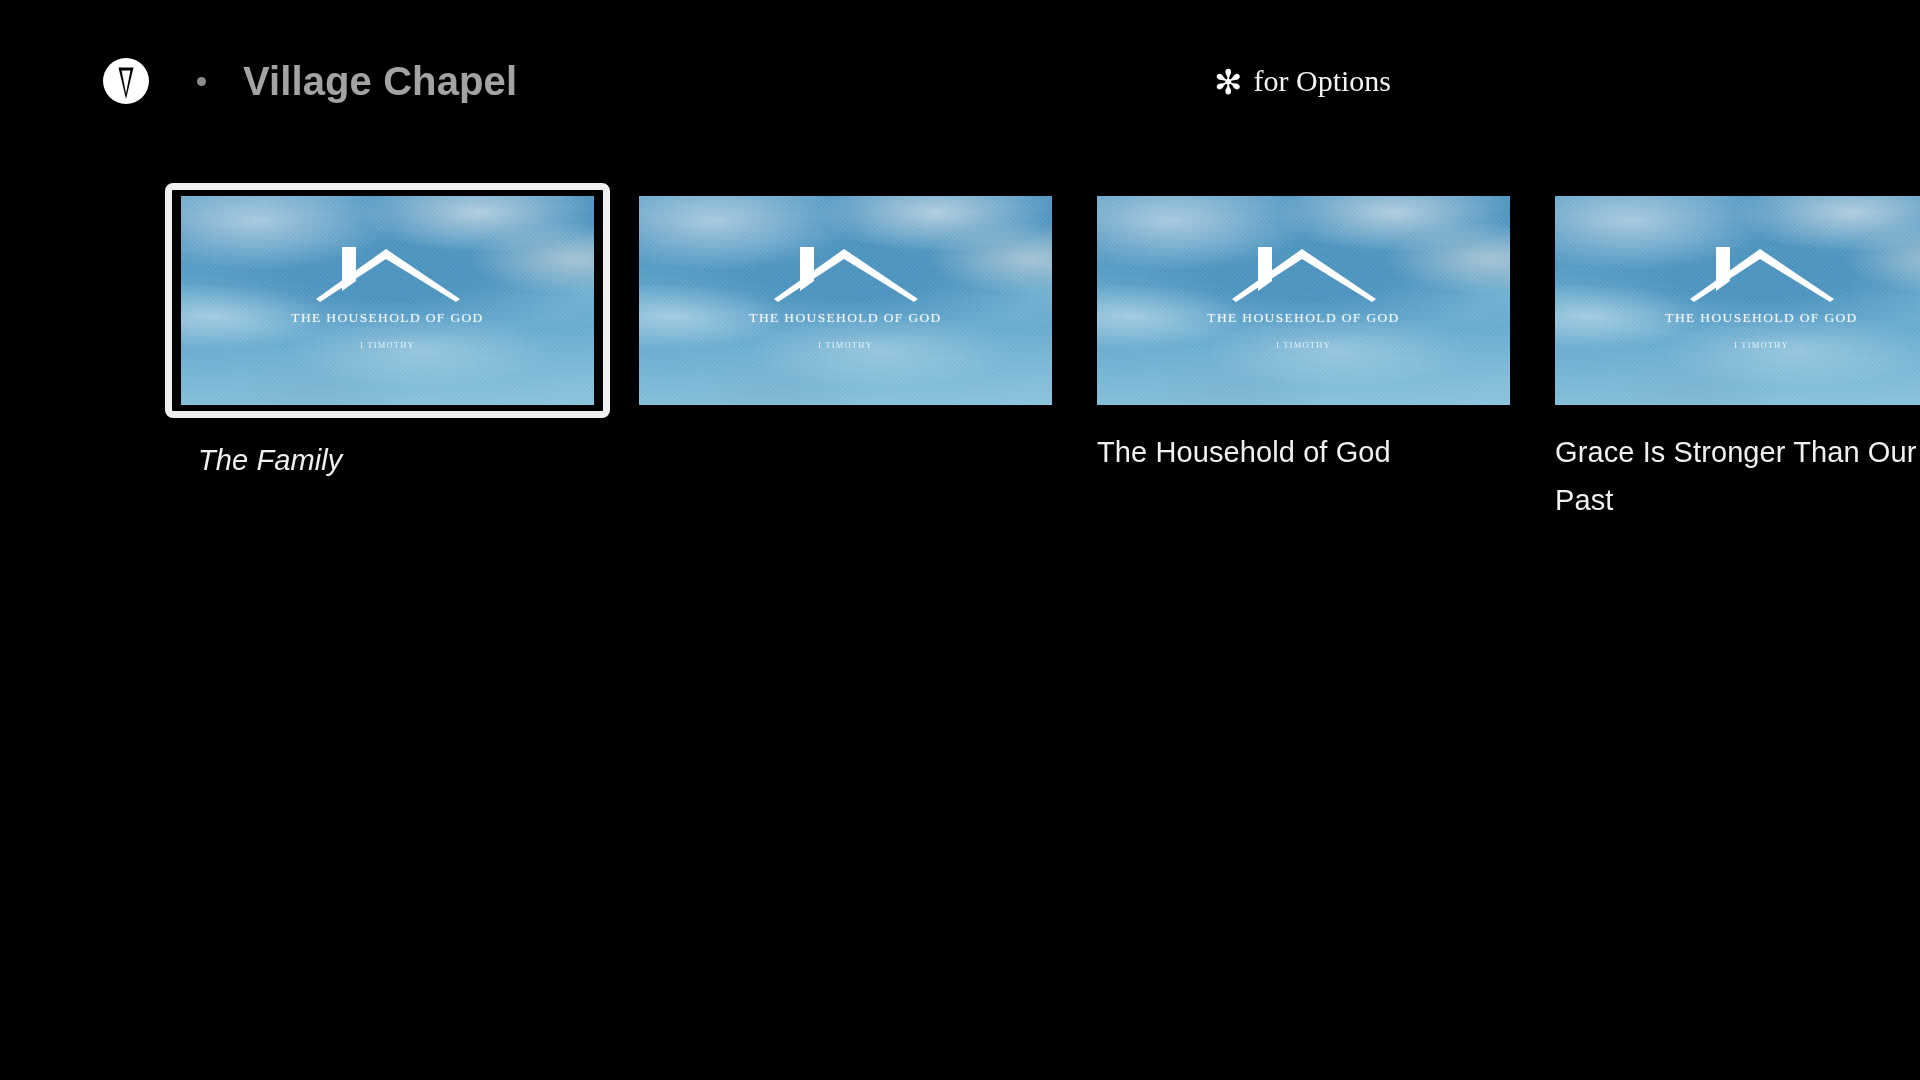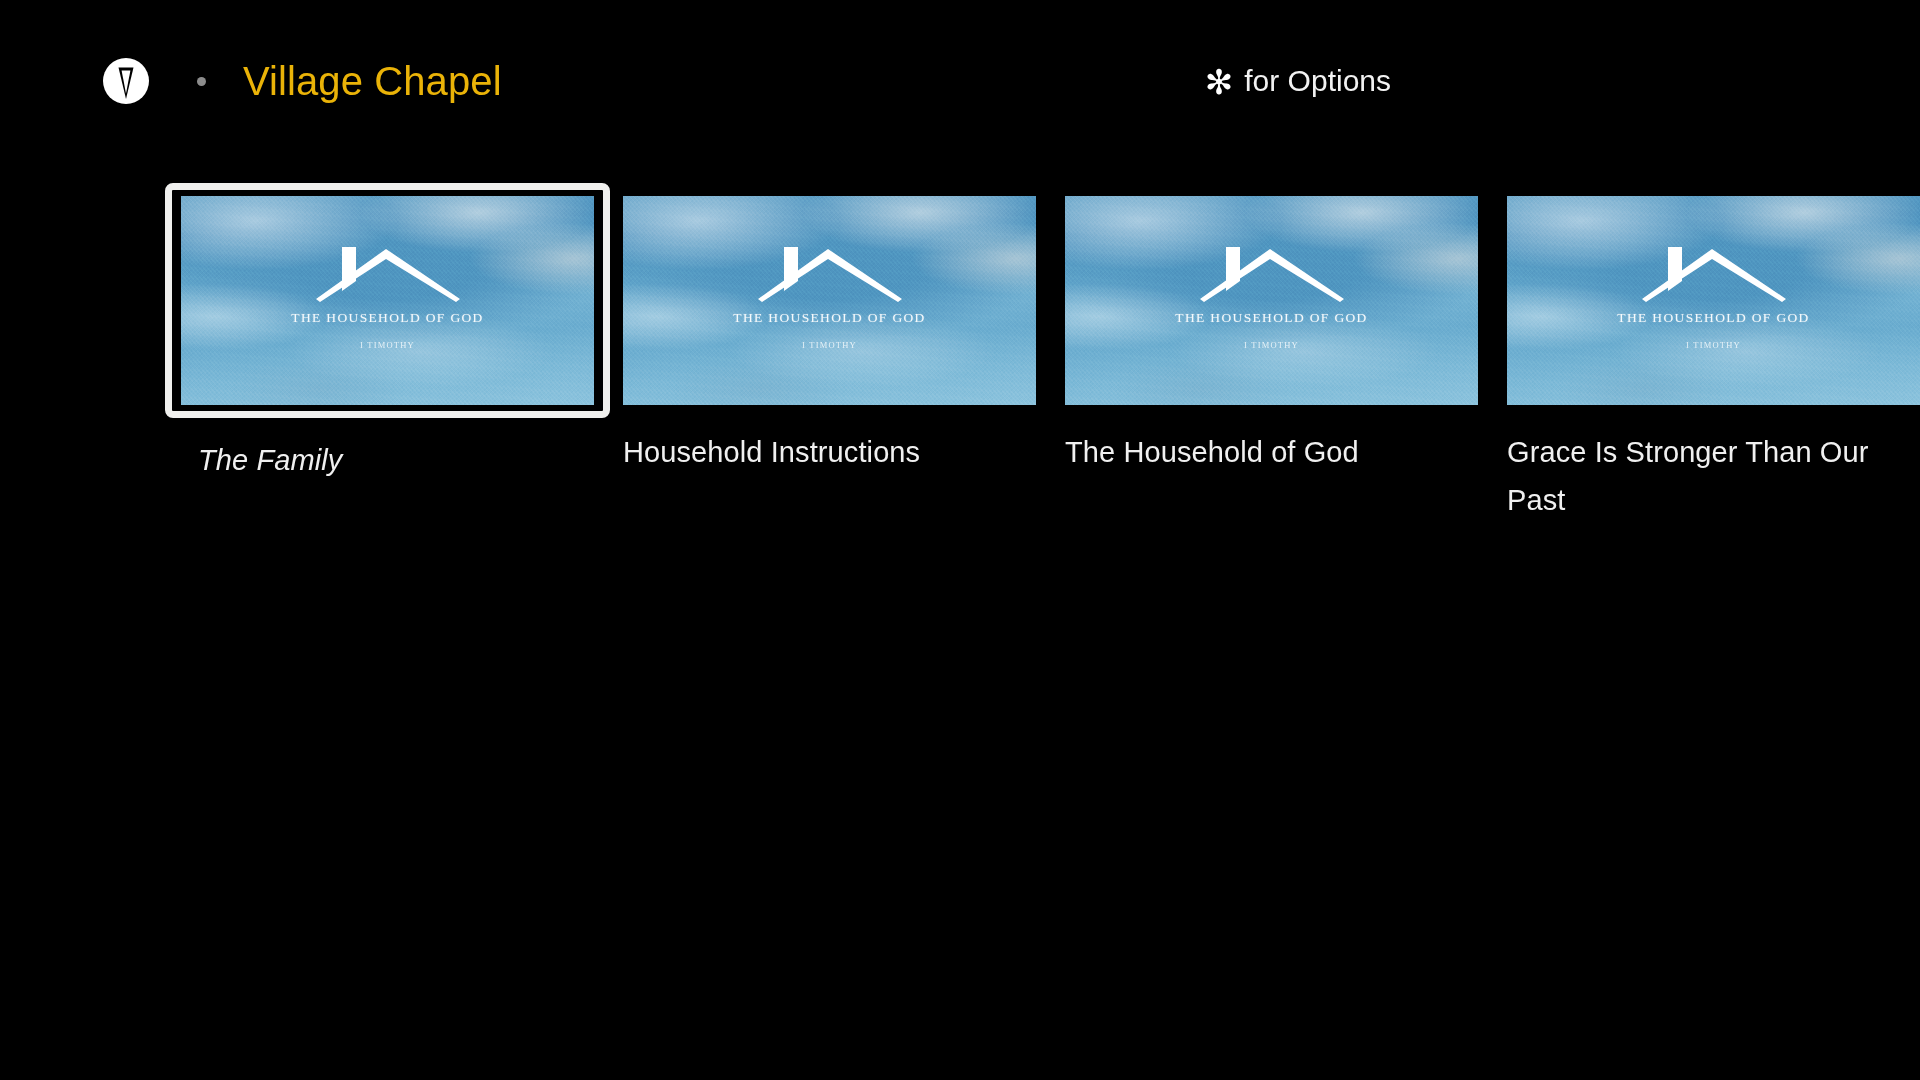--- a/index.html
+++ b/index.html
@@ -48,23 +48,23 @@
     background: #8c8c8c;
     margin-left: 48px;
     margin-right: 0;
     flex: 0 0 9px;
   }
 
   .brand-title {
     margin-left: 37px;
     font-size: 40px;
     line-height: 46px;
-    font-weight: 400;
+    font-weight: 700;
     letter-spacing: 0.1px;
-    color: #eab308;
+    color: #a3a3a3;
     white-space: nowrap;
   }
 
   .options-hint {
     position: absolute;
     right: 529px;
     top: 62px;
     display: flex;
     align-items: center;
     white-space: nowrap;
@@ -77,30 +77,31 @@
     margin-right: 11px;
     display: inline-block;
     transform: translateY(1px);
   }
 
   .options-text {
     font-size: 30px;
     line-height: 38px;
     font-weight: 400;
     color: #f2f2f2;
+    font-family: Liberation Serif, serif;
   }
 
   
   .grid {
     position: absolute;
     left: 181px;
     top: 196px;
     width: 1700px;
     display: flex;
-    gap: 29px;
+    gap: 45px;
   }
 
   .card {
     width: 413px;
     position: relative;
   }
 
   .thumb-wrap {
     position: relative;
     width: 413px;
@@ -276,21 +277,20 @@
             <svg class="roof-svg" viewBox="0 0 160 62" xmlns="http://www.w3.org/2000/svg">
               <path d="M8 58 L78 8 L152 58 L148 61 L78 18 L12 61 Z" fill="#ffffff"></path>
               <path d="M34 6 L48 6 L48 40 L34 50 Z" fill="#ffffff"></path>
             </svg>
           </span>
           <span class="art-title">THE HOUSEHOLD OF GOD</span>
           <span class="art-sub">I TIMOTHY</span>
         </div>
       </div>
     </div>
-    <div class="card-label">Household Instructions</div>
   </div>
 
   <div class="card">
     <div class="thumb-wrap">
 
       <div class="thumb">
         <div class="sky"></div>
         <div class="grain"></div>
         <div class="artwork">
           <span>

